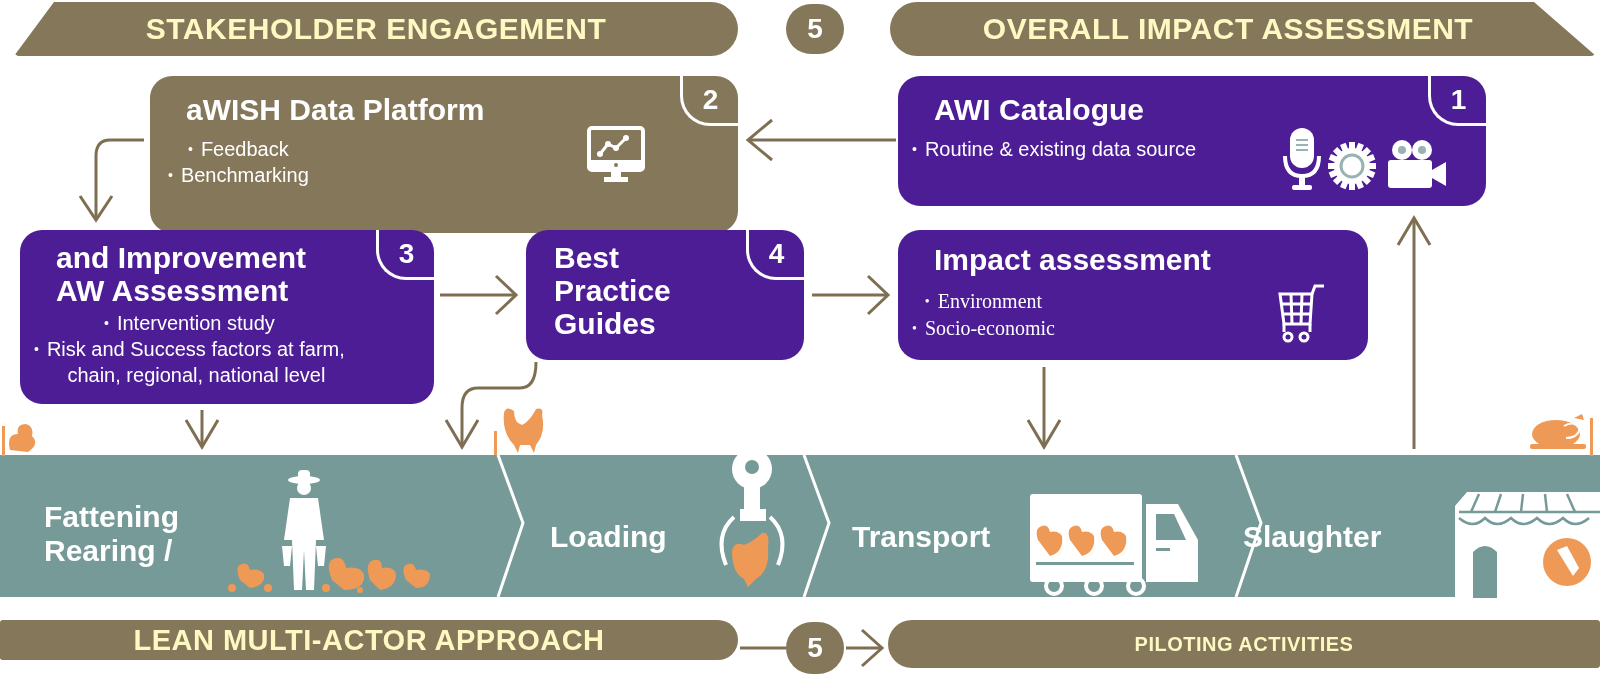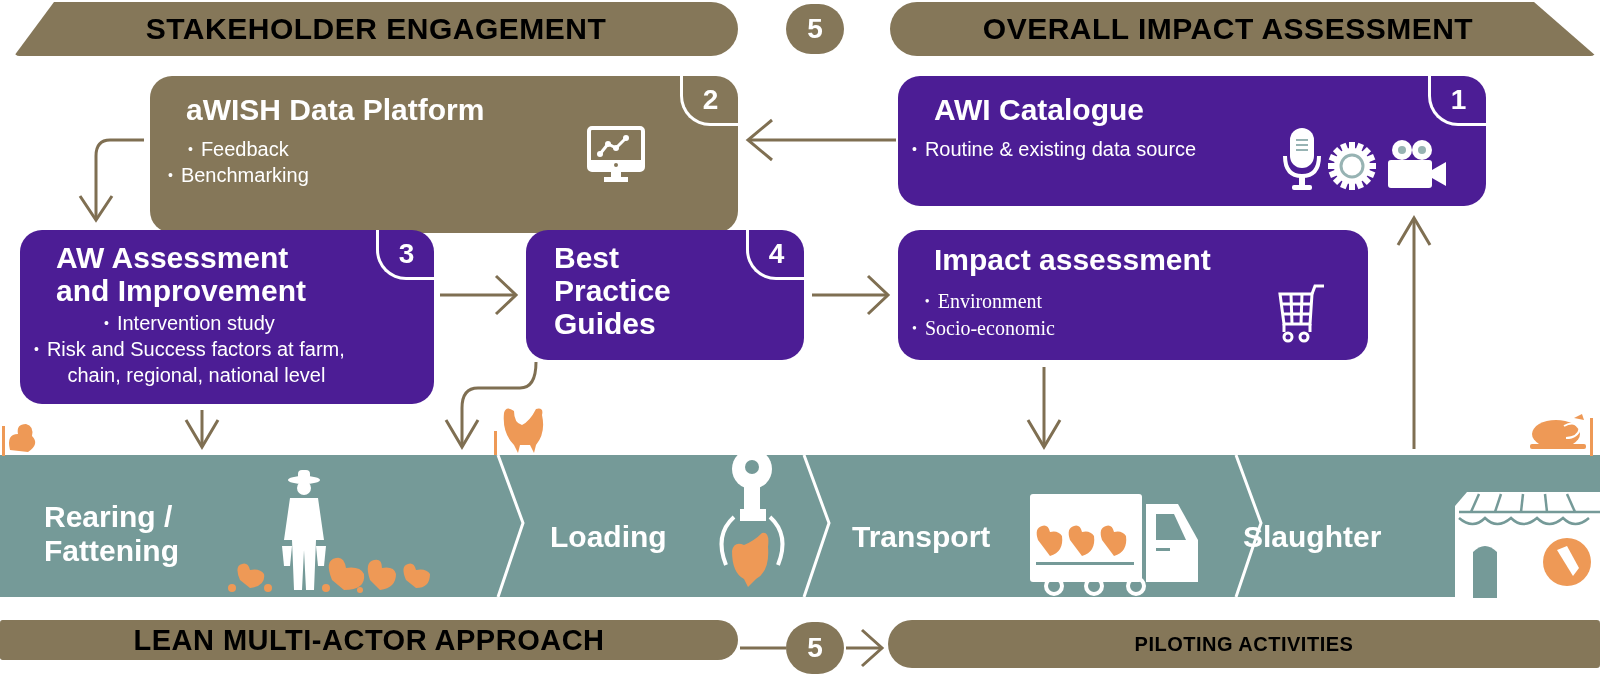--- a/index.html
+++ b/index.html
@@ -1,19 +1,19 @@
 <!DOCTYPE html>
 <html><head>
 <meta charset="utf-8">
 <style>
   html, body { margin: 0; padding: 0; background: #ffffff; }
   body { width: 1600px; height: 683px; position: relative; overflow: hidden;
          font-family: "Liberation Sans", sans-serif; color: #fff; }
   .abs { position: absolute; }
-  .banner { background: #857759; color: #000000; font-weight: bold; font-size: 30px;
+  .banner { background: #857759; color: #fef9c3; font-weight: bold; font-size: 30px;
             display: flex; align-items: center; justify-content: center; letter-spacing: 0.5px; }
   .num-pill { background: #857759; color: #fff; font-weight: bold; font-size: 28px;
               display: flex; align-items: center; justify-content: center; border-radius: 30px; }
   .box { border-radius: 22px; box-sizing: border-box; }
   .box.brown { background: #857759; }
   .box.teal { background: #4c1d95; }
   .box-title { font-weight: bold; font-size: 30px; line-height: 33px; position: absolute; }
   .bullets { position: absolute; font-size: 20px; line-height: 26px; margin: 0; padding: 0; list-style: none; text-align: center; }
   .bullets li::before { content: "•"; margin-right: 8px; font-size: 14px; vertical-align: 2px; }
   .badge { position: absolute; width: 58px; height: 50px; border: 3px solid #fff;
@@ -96,22 +96,22 @@
     <rect x="2" y="22" width="44" height="28" rx="3" fill="#fff"></rect>
     <polygon points="46,32 60,24 60,48 46,40" fill="#fff"></polygon>
   </svg>
   <div class="badge" style="right:0;top:0;">
     <span>1</span>
   </div>
 </div>
 
 <div class="abs box teal" style="left:20px;top:230px;width:414px;height:174px;">
   <div class="box-title" style="left:36px;top:11px;">
+    <div>and Improvement</div>
     <div>AW Assessment</div>
-    <div>and Improvement</div>
   </div>
   <ul class="bullets" style="left:14px;top:80px;">
     <li>Intervention study</li>
     <li>Risk and Success factors at farm,</li>
     <li style="padding-left:14px;list-style:none;" class="cont">chain, regional, national level</li>
   </ul>
   <div class="badge" style="right:0;top:0;">
     <span>3</span>
   </div>
 </div>
@@ -185,22 +185,22 @@
 <div class="band"></div>
 <svg style="left:0;top:455px;" width="1600" height="142">
   <g fill="none" stroke="#fff" stroke-width="3">
     <polyline points="498,0 523,68 498,142"></polyline>
     <polyline points="804,0 829,68 804,142"></polyline>
     <polyline points="1236,0 1261,68 1236,142"></polyline>
   </g>
 </svg>
 
 <div class="stage-label" style="left:44px;top:500px;">
+  <div>Fattening</div>
   <div>Rearing /</div>
-  <div>Fattening</div>
 </div>
 <div class="stage-label" style="left:550px;top:520px;">Loading</div>
 <div class="stage-label" style="left:852px;top:520px;">Transport</div>
 <div class="stage-label" style="left:1243px;top:520px;">Slaughter</div>
 
 <svg style="left:220px;top:470px;" width="260" height="130" viewBox="0 0 260 130">
   <g fill="#fff">
     <ellipse cx="84" cy="10" rx="16" ry="4"></ellipse>
     <rect x="78" y="0" width="12" height="10" rx="4"></rect>
     <circle cx="84" cy="18" r="7"></circle>

